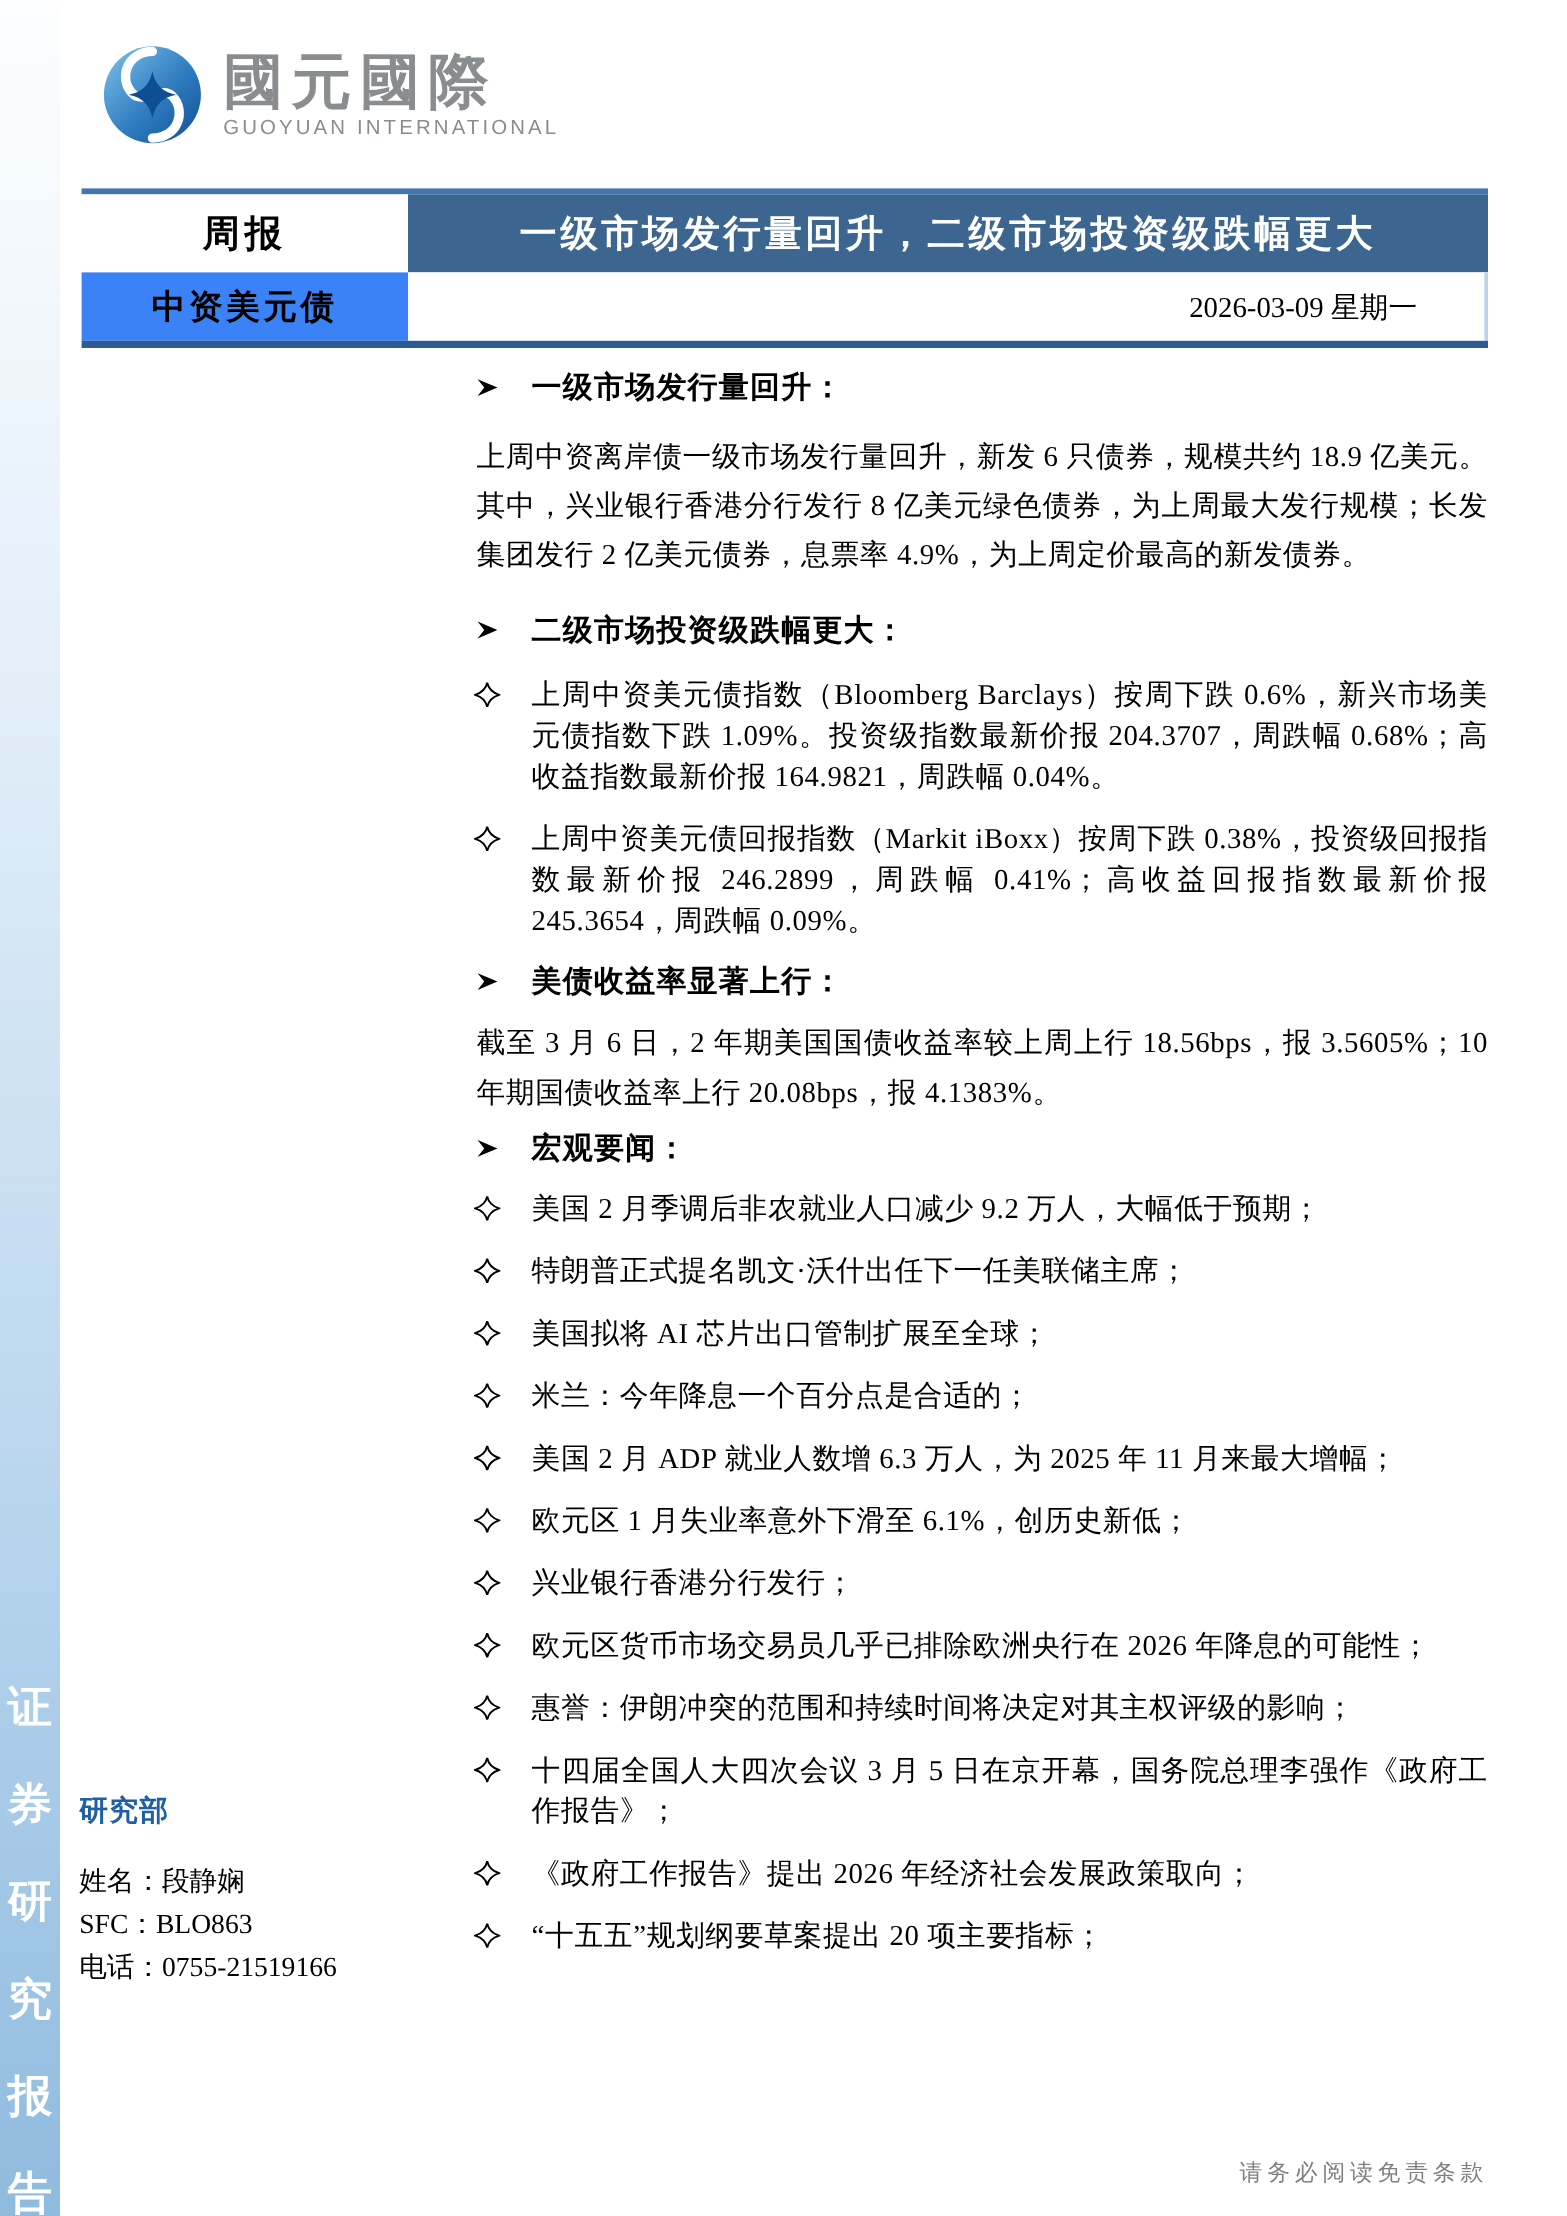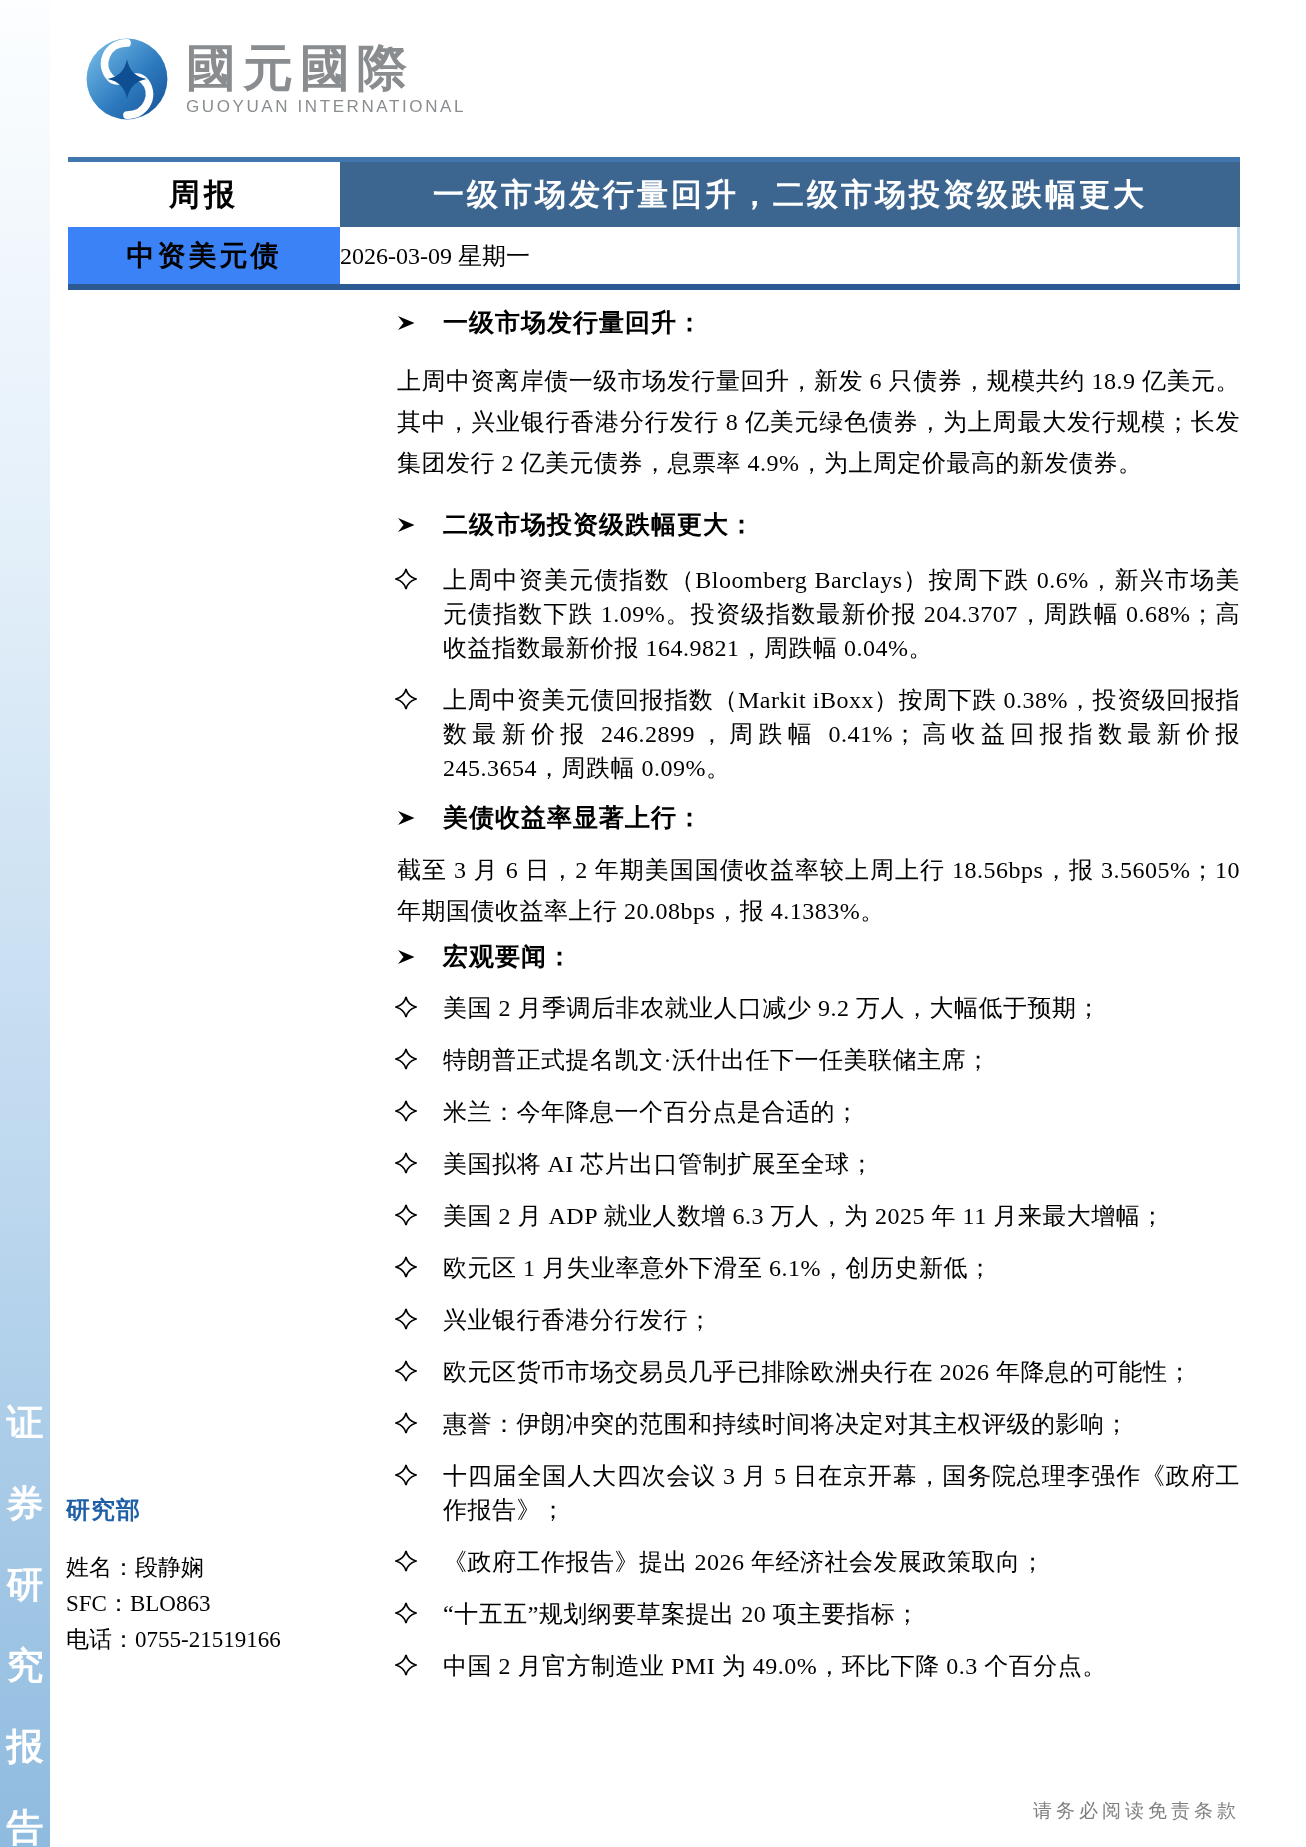--- a/index.html
+++ b/index.html
@@ -28,21 +28,21 @@
   .hdr-thin  { position:absolute; left:68px; top:157px; width:1172px; height:5px; background:#4176ae; }
   .hdr-row1  { position:absolute; left:68px; top:162px; width:1172px; height:65px; display:flex; }
   .r1-left   { width:272px; background:#ffffff; display:flex; align-items:center; justify-content:center;
                font-size:31px; font-weight:bold; letter-spacing:4px; }
   .r1-right  { flex:1; background:#3c6690; color:#ffffff; display:flex; align-items:center; justify-content:center;
                font-size:31px; font-weight:bold; letter-spacing:3px; }
   .hdr-row2  { position:absolute; left:68px; top:227px; width:1172px; height:57px; display:flex; }
   .r2-left   { width:272px; background:#3b82f6; display:flex; align-items:center; justify-content:center;
                font-size:28px; font-weight:bold; letter-spacing:3px; }
   .r2-right  { flex:1; background:#ffffff; border-right:3px solid #b9d3ec;
-               display:flex; align-items:center; padding-right:56px; font-size:24px; }
+               display:flex; align-items:center; justify-content:flex-end; padding-right:56px; font-size:24px; }
   .hdr-thick { position:absolute; left:68px; top:284px; width:1172px; height:6px; background:#2c5a92; }
   
   .body-col { position:absolute; left:395px; top:300px; width:845px; font-size:24px; }
   .sec-head { display:flex; align-items:center; font-weight:bold; font-size:25px; letter-spacing:1px; }
   .mk { flex:0 0 48px; display:flex; align-items:center; }
   .para { margin:22px 0 0 2px; line-height:41px; text-align:justify; letter-spacing:0.5px; }
   .bullet { display:flex; line-height:34px; }
   .bullet .mk { padding-top:5px; align-items:flex-start; }
   .bullet .tx { flex:1; text-align:justify; letter-spacing:0.5px; }
   .sub1 { margin-top:22px; }
@@ -177,36 +177,36 @@
             </svg>
           </span>
         <span class="tx">特朗普正式提名凯文·沃什出任下一任美联储主席；</span>
       </div>
       <div class="bullet">
         <span class="mk">
             <svg width="22" height="22" viewBox="0 0 22 22">
               <path d="M11 1 Q12.6 8.4 21 11 Q12.6 13.6 11 21 Q9.4 13.6 1 11 Q9.4 8.4 11 1 Z" fill="#fff" stroke="#000" stroke-width="1.6"></path>
             </svg>
           </span>
+        <span class="tx">美国拟将 AI 芯片出口管制扩展至全球；</span>
+      </div>
+      <div class="bullet">
+        <span class="mk">
+            <svg width="22" height="22" viewBox="0 0 22 22">
+              <path d="M11 1 Q12.6 8.4 21 11 Q12.6 13.6 11 21 Q9.4 13.6 1 11 Q9.4 8.4 11 1 Z" fill="#fff" stroke="#000" stroke-width="1.6"></path>
+            </svg>
+          </span>
         <span class="tx">米兰：今年降息一个百分点是合适的；</span>
       </div>
       <div class="bullet">
         <span class="mk">
             <svg width="22" height="22" viewBox="0 0 22 22">
               <path d="M11 1 Q12.6 8.4 21 11 Q12.6 13.6 11 21 Q9.4 13.6 1 11 Q9.4 8.4 11 1 Z" fill="#fff" stroke="#000" stroke-width="1.6"></path>
             </svg>
           </span>
-        <span class="tx">美国拟将 AI 芯片出口管制扩展至全球；</span>
-      </div>
-      <div class="bullet">
-        <span class="mk">
-            <svg width="22" height="22" viewBox="0 0 22 22">
-              <path d="M11 1 Q12.6 8.4 21 11 Q12.6 13.6 11 21 Q9.4 13.6 1 11 Q9.4 8.4 11 1 Z" fill="#fff" stroke="#000" stroke-width="1.6"></path>
-            </svg>
-          </span>
         <span class="tx">美国 2 月 ADP 就业人数增 6.3 万人，为 2025 年 11 月来最大增幅；</span>
       </div>
       <div class="bullet">
         <span class="mk">
             <svg width="22" height="22" viewBox="0 0 22 22">
               <path d="M11 1 Q12.6 8.4 21 11 Q12.6 13.6 11 21 Q9.4 13.6 1 11 Q9.4 8.4 11 1 Z" fill="#fff" stroke="#000" stroke-width="1.6"></path>
             </svg>
           </span>
         <span class="tx">欧元区 1 月失业率意外下滑至 6.1%，创历史新低；</span>
       </div>
@@ -250,28 +250,20 @@
           </span>
         <span class="tx">《政府工作报告》提出 2026 年经济社会发展政策取向；</span>
       </div>
       <div class="bullet">
         <span class="mk">
             <svg width="22" height="22" viewBox="0 0 22 22">
               <path d="M11 1 Q12.6 8.4 21 11 Q12.6 13.6 11 21 Q9.4 13.6 1 11 Q9.4 8.4 11 1 Z" fill="#fff" stroke="#000" stroke-width="1.6"></path>
             </svg>
           </span>
         <span class="tx">“十五五”规划纲要草案提出 20 项主要指标；</span>
-      </div>
-      <div class="bullet">
-        <span class="mk">
-            <svg width="22" height="22" viewBox="0 0 22 22">
-              <path d="M11 1 Q12.6 8.4 21 11 Q12.6 13.6 11 21 Q9.4 13.6 1 11 Q9.4 8.4 11 1 Z" fill="#fff" stroke="#000" stroke-width="1.6"></path>
-            </svg>
-          </span>
-        <span class="tx">中国 2 月官方制造业 PMI 为 49.0%，环比下降 0.3 个百分点。</span>
       </div>
     </div>
   </div>
 
   <div class="contact">
     <div class="dept">研究部</div>
     <div>姓名：段静娴</div>
     <div>SFC：BLO863</div>
     <div>电话：0755-21519166</div>
   </div>

